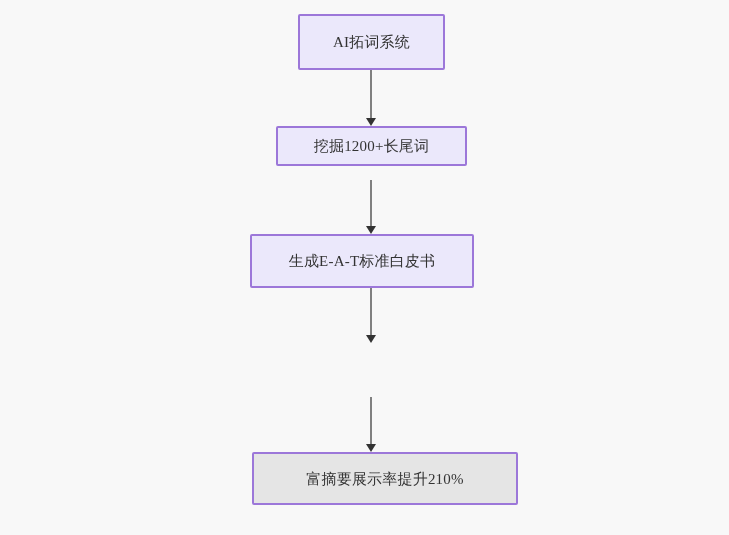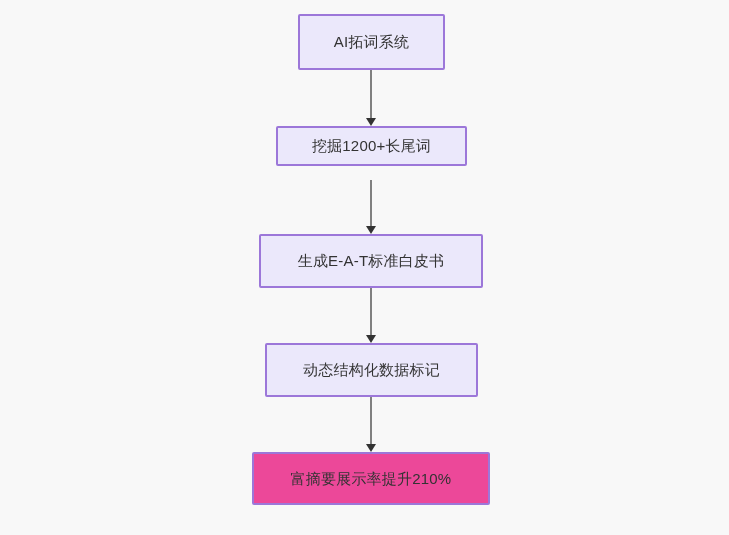--- a/index.html
+++ b/index.html
@@ -31,20 +31,21 @@
     justify-content: center;
     color: #333333;
     font-size: 15px;
     line-height: 1.2;
     letter-spacing: 0.2px;
     white-space: nowrap;
     user-select: none;
   }
   .flow-node .node-label {
     display: block;
+    font-family: Liberation Serif, serif;
   }
   .flow-edge {
     position: absolute;
     width: 0;
     height: 0;
     pointer-events: none;
   }
   .edge-line {
     position: absolute;
     left: -1px;
@@ -83,23 +84,20 @@
     <div class="edge-line" style="height: 47px; background: rgb(128, 128, 128);"></div>
     <div class="edge-arrow" style="top: 47px; border-top-color: rgb(51, 51, 51);"></div>
   </div>
 
   <div class="flow-node" style="left: 298px; top: 14px; width: 147px; height: 56px; background: rgb(235, 232, 251); border-color: rgb(156, 119, 217); color: rgb(51, 51, 51);">
     <span class="node-label">AI拓词系统</span>
   </div>
   <div class="flow-node" style="left: 276px; top: 126px; width: 191px; height: 40px; background: rgb(235, 232, 251); border-color: rgb(156, 119, 217); color: rgb(51, 51, 51);">
     <span class="node-label">挖掘1200+长尾词</span>
   </div>
-  <div class="flow-node" style="left: 259px; top: 234px; width: 224px; height: 54px; background: rgb(235, 232, 251); border-color: rgb(156, 119, 217); color: rgb(51, 51, 51);">
+  <div class="flow-node" style="left: 250px; top: 234px; width: 224px; height: 54px; background: rgb(235, 232, 251); border-color: rgb(156, 119, 217); color: rgb(51, 51, 51);">
     <span class="node-label">生成E-A-T标准白皮书</span>
   </div>
-  <div class="flow-node" style="left: 265px; top: 343px; width: 213px; height: 54px; background: rgb(235, 232, 251); border-color: rgb(156, 119, 217); color: rgb(51, 51, 51);">
-    <span class="node-label">动态结构化数据标记</span>
-  </div>
-  <div class="flow-node" style="left: 252px; top: 452px; width: 238px; height: 53px; background: #ec4899; border-color: rgb(156, 119, 217); color: rgb(51, 51, 51);">
+  <div class="flow-node" style="left: 252px; top: 452px; width: 266px; height: 53px; background: #e5e5e5; border-color: rgb(156, 119, 217); color: rgb(51, 51, 51);">
     <span class="node-label">富摘要展示率提升210%</span>
   </div>
 
 </div>
 
 </body></html>

